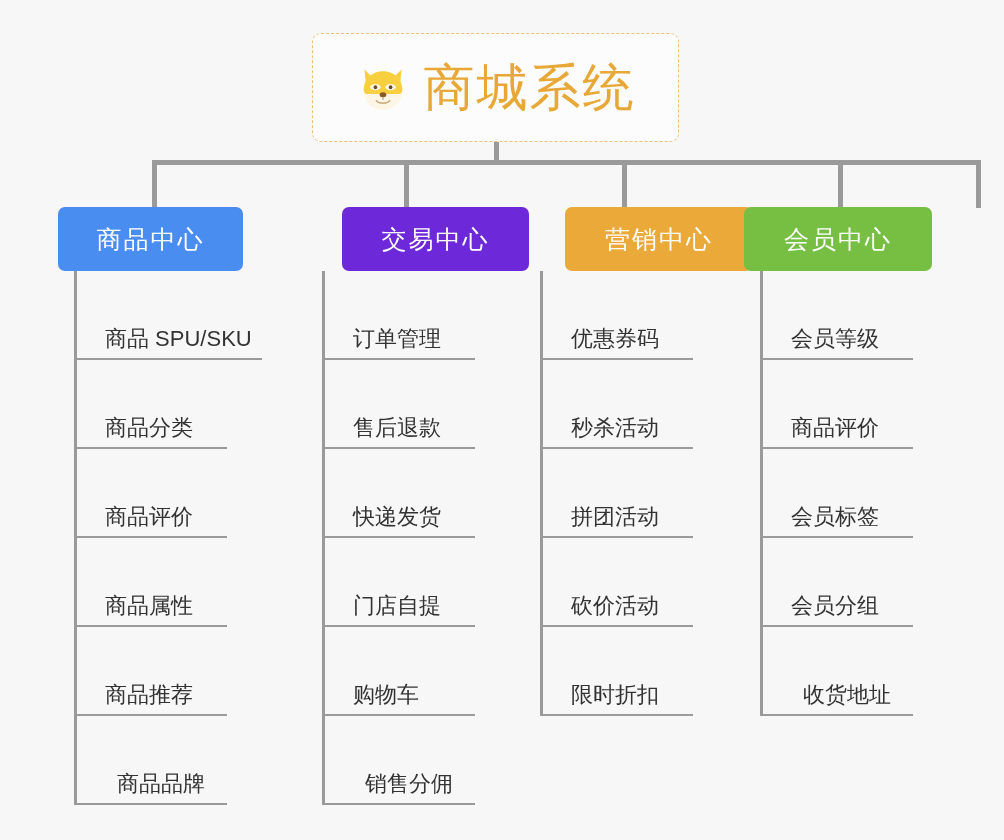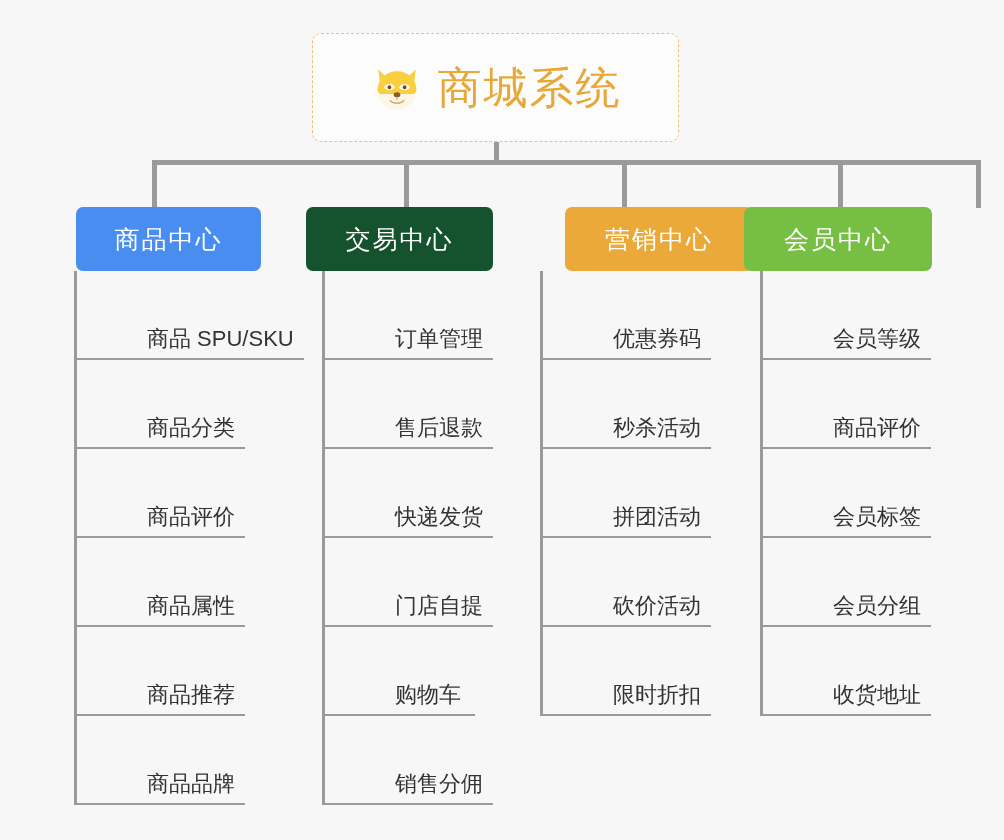--- a/index.html
+++ b/index.html
@@ -29,21 +29,21 @@
     box-sizing: border-box;
     background: #fcfcfc;
     border: 1px dashed #f0c070;
     border-radius: 9px;
     display: flex;
     align-items: center;
     justify-content: center;
     gap: 14px;
   }
   .root-title {
-    font-size: 44px;
+    font-size: 51px;
     color: #e8a838;
     letter-spacing: 2px;
     line-height: 1;
     white-space: nowrap;
   }
   .mascot {
     width: 54px;
     height: 54px;
     flex: 0 0 54px;
     display: block;
@@ -113,21 +113,20 @@
     border-left: 3px solid #9a9a9a;
     margin-left: 16px;
   }
   .leaf-item {
     position: relative;
     height: 89px;
     box-sizing: border-box;
     display: flex;
     align-items: flex-end;
     border-bottom: 2px solid #9a9a9a;
-    padding-left: 42px;
   }
   .leaf-item.last { border-bottom: 2px solid #9a9a9a; justify-content: center; }
   .leaf-label {
     font-size: 22px;
     color: #333333;
     padding: 0 10px 7px 28px;
     white-space: nowrap;
     line-height: 1.1;
   }
   
@@ -159,21 +158,21 @@
 
   <div class="conn stem-root" style="background: rgb(154, 154, 154);"></div>
   <div class="conn bus" style="background: rgb(154, 154, 154);"></div>
   <div class="conn drop drop-1" style="background: rgb(154, 154, 154);"></div>
   <div class="conn drop drop-2" style="background: rgb(154, 154, 154);"></div>
   <div class="conn drop drop-3" style="background: rgb(154, 154, 154);"></div>
   <div class="conn drop drop-4" style="background: rgb(154, 154, 154);"></div>
   <div class="conn drop drop-4 end" style="background: rgb(154, 154, 154);"></div>
 
   <div class="branch branch-1">
-    <div class="branch-header" style="background: rgb(74, 141, 240); margin-left: 18px;">商品中心</div>
+    <div class="branch-header" style="background: rgb(74, 141, 240);">商品中心</div>
     <ul class="leaf-list">
       <li class="leaf-item">
           <span class="leaf-label">商品 SPU/SKU</span>
         </li>
       <li class="leaf-item">
           <span class="leaf-label">商品分类</span>
         </li>
       <li class="leaf-item">
           <span class="leaf-label">商品评价</span>
         </li>
@@ -183,21 +182,21 @@
       <li class="leaf-item">
           <span class="leaf-label">商品推荐</span>
         </li>
       <li class="leaf-item last">
           <span class="leaf-label">商品品牌</span>
         </li>
     </ul>
   </div>
 
   <div class="branch branch-2">
-    <div class="branch-header" style="background: #14532d;">交易中心</div>
+    <div class="branch-header" style="background: #6d28d9; margin-left: 36px;">交易中心</div>
     <ul class="leaf-list">
       <li class="leaf-item">
           <span class="leaf-label">订单管理</span>
         </li>
       <li class="leaf-item">
           <span class="leaf-label">售后退款</span>
         </li>
       <li class="leaf-item">
           <span class="leaf-label">快递发货</span>
         </li>

